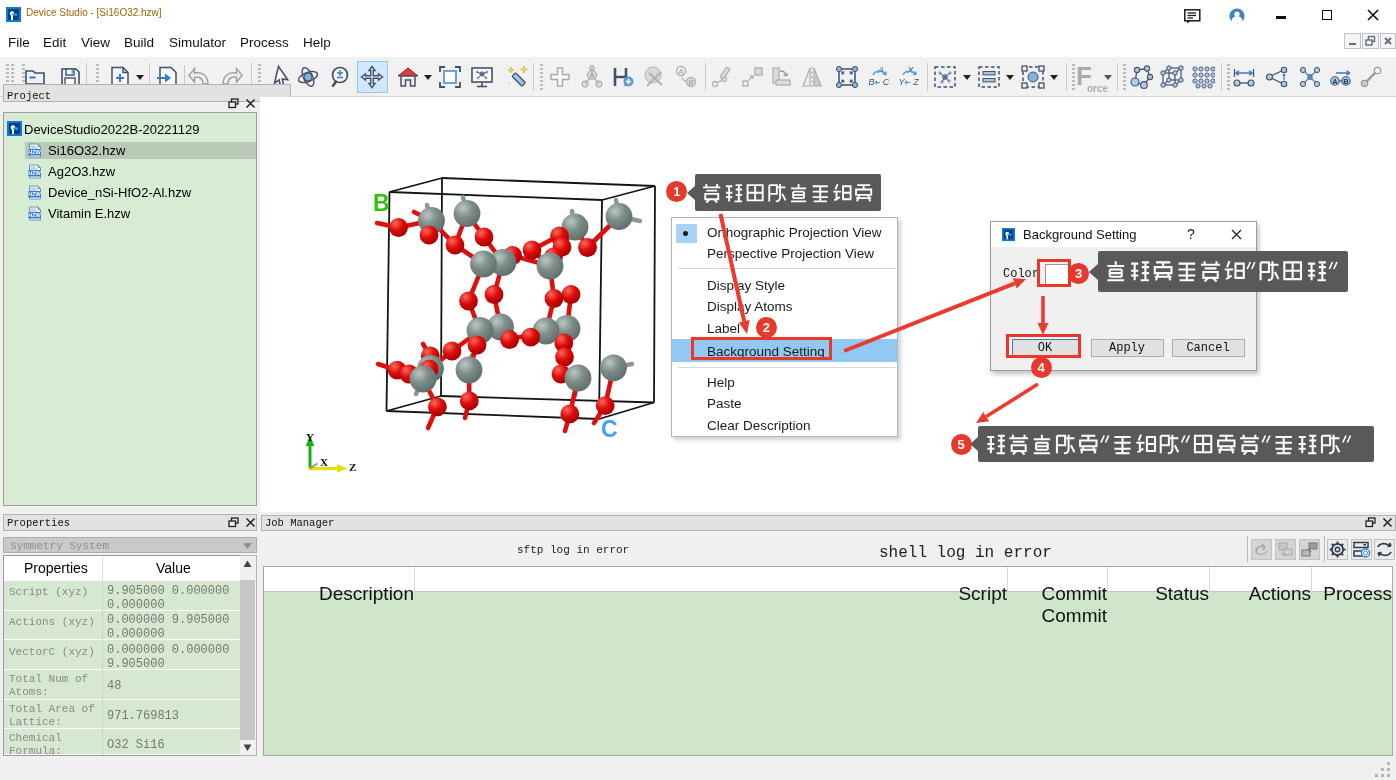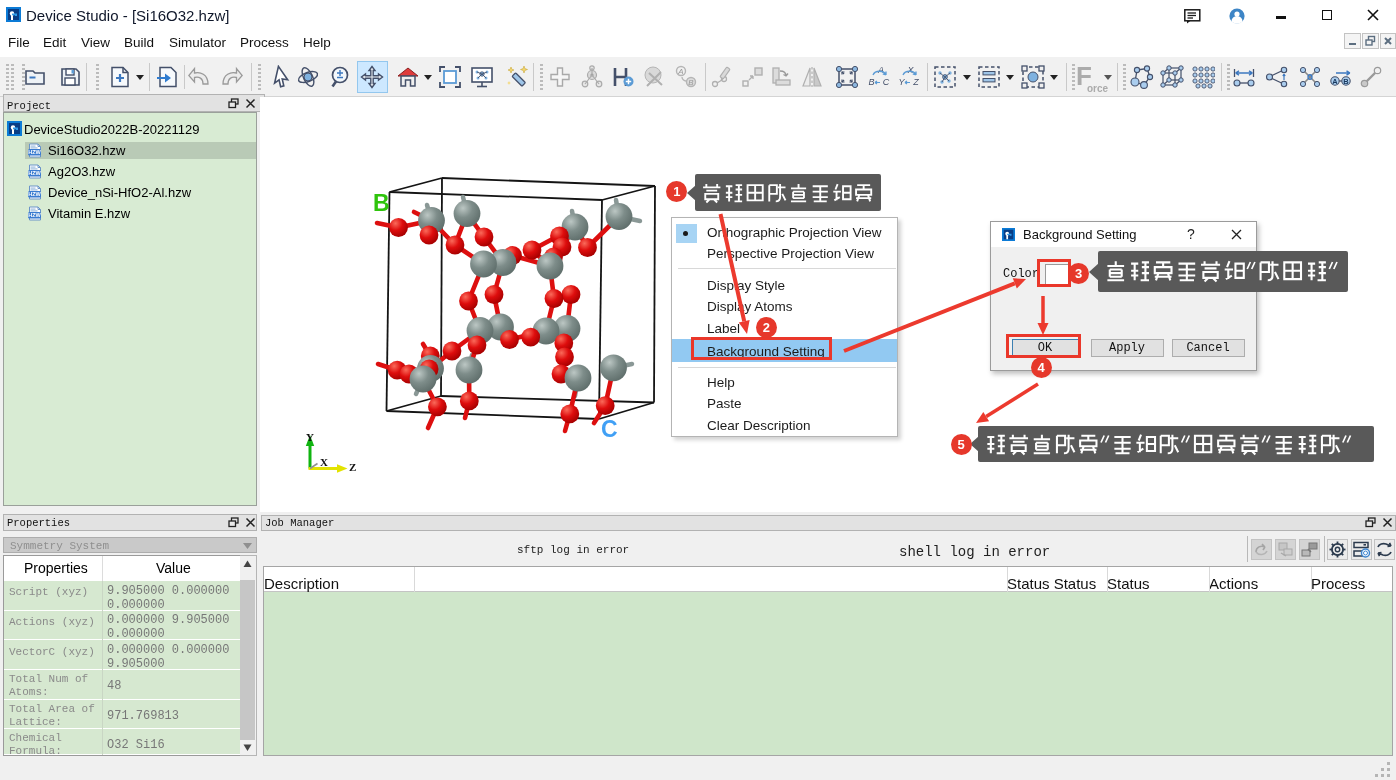--- a/index.html
+++ b/index.html
@@ -1,20 +1,20 @@
 <!DOCTYPE html>
 <html><head><meta charset="utf-8"><style>
 *{box-sizing:border-box;margin:0;padding:0}
 html,body{width:1396px;height:780px;overflow:hidden}
 body{position:relative;font-family:"Liberation Sans",sans-serif;background:#f0f0f0;font-size:13px}
 .abs{position:absolute}
 .mono{font-family:"Liberation Mono",monospace}
 
 #titlebar{left:0;top:0;width:1396px;height:30px;background:#fff}
-#ttext{left:26px;top:7px;font-size:15px;color:#0f172a}
+#ttext{left:26px;top:7px;font-size:10px;color:#a16207}
 
 #menubar{left:0;top:30px;width:1396px;height:27px;background:#fff}
 .mitem{position:absolute;top:34.5px;font-size:13.5px;color:#111}
 .mdibtn{position:absolute;top:33px;width:17px;height:16px;background:#f4f4f4;border:1px solid #c3c3c3}
 
 #toolbar{left:0;top:57px;width:1396px;height:40px;background:#f1f1f1;border-bottom:1px solid #d4d4d4}
 .tsep{position:absolute;top:63px;width:1px;height:28px;background:#c9c9c9}
 .thandle{position:absolute;top:64px;width:3px;height:26px;background-image:repeating-linear-gradient(to bottom,#bbb 0,#bbb 2px,transparent 2px,transparent 4px)}
 .tbi{position:absolute;top:65px;width:24px;height:24px}
 .tarrow{position:absolute;width:0;height:0;border-left:4px solid transparent;border-right:4px solid transparent;border-top:5px solid #222}
@@ -28,21 +28,21 @@
 #scombo{left:3px;top:537px;width:254px;height:16px;background:#c9c9c9;border:1px solid #adadad;color:#8f8f8f;font-family:"Liberation Mono",monospace;font-size:11px;line-height:17px;padding-left:6px}
 #ptable{left:3px;top:555px;width:238px;height:201px;background:#fff;border:1px solid #9a9a9a}
 .prow{position:absolute;left:0;width:236px;background:#d6e8d0;border-bottom:1px solid #fff}
 .plabel{position:absolute;left:5px;font-family:"Liberation Mono",monospace;font-size:11px;color:#8a8a8a;line-height:13px}
 .pval{position:absolute;left:103px;font-family:"Liberation Mono",monospace;font-size:12px;color:#777;line-height:14px}
 #pscroll{left:240px;top:555px;width:17px;height:201px;background:#f0f0f0;border:1px solid #b5b5b5;border-left:none}
 
 #jobbar{left:261px;top:531px;width:1135px;height:35px;background:#f0f0f0}
 #jtable{left:263px;top:566px;width:1130px;height:190px;background:#cfe6ca;border:1px solid #a5a5a5}
 #jheader{position:absolute;left:0;top:0;width:1128px;height:25px;background:#fff;border-bottom:1px solid #c4c4c4}
-.jcol{position:absolute;top:8px;font-size:15px;color:#111;text-align:left}
+.jcol{position:absolute;top:16px;font-size:19px;color:#111;text-align:right}
 .jdiv{position:absolute;top:0;width:1px;height:25px;background:#d9d9d9}
 .jbtn{position:absolute;width:21px;height:21px;border:1px solid #c2c2c2}
 
 #mainview{left:260px;top:97px;width:1136px;height:415px;background:#fff}
 
 #ctxmenu{left:671px;top:217px;width:227px;height:220px;background:#fff;border:1px solid #b4b4b4;box-shadow:3px 3px 4px rgba(0,0,0,0.18)}
 .ci{position:absolute;left:35px;font-size:13.5px;color:#1b1b1b;white-space:nowrap}
 
 #dlg{left:990px;top:221px;width:267px;height:150px;background:#f0f0f0;border:1px solid #9b9b9b;box-shadow:2px 3px 5px rgba(0,0,0,0.25)}
 #dlgtitle{position:absolute;left:0;top:0;width:265px;height:25px;background:#fff}
@@ -368,21 +368,21 @@
     <circle cx="17" cy="16" r="4.2" fill="#aacdee" stroke="#44506a" stroke-width="1.1"></circle>
     <text x="17" y="19" font-size="7.5" fill="#16365c" text-anchor="middle" font-weight="bold">B</text>
     <line x1="10.2" y1="16" x2="12.8" y2="16" stroke="#44506a" stroke-width="1.3"></line>
   </svg>
 <svg class="tbi" style="left:1359px" viewBox="0 0 24 24">
     <line x1="6" y1="18" x2="18" y2="6" stroke="#9a9a9a" stroke-width="2.4"></line>
     <circle cx="18.5" cy="5.5" r="3.2" fill="#f0f0f0" stroke="#9a9a9a" stroke-width="1.2"></circle>
     <circle cx="5.5" cy="18.5" r="3.2" fill="#c9c9c9" stroke="#9a9a9a" stroke-width="1.2"></circle>
   </svg>
 
-<div class="ptitle" style="left:3px;top:94px;width:262px;height:18px;line-height:22px">Project</div>
+<div class="ptitle" style="left:3px;top:84px;width:288px;height:18px;line-height:22px">Project</div>
 <svg class="abs" style="left:228px;top:98px" width="11" height="11" viewBox="0 0 11 11">
     <rect x="3.5" y="1" width="6.5" height="5" fill="none" stroke="#222" stroke-width="1.3"></rect>
     <rect x="1" y="4" width="6.5" height="5.5" fill="#e9e9e9" stroke="#222" stroke-width="1.3"></rect>
   </svg>
 <svg class="abs" style="left:245px;top:98px" width="11" height="11" viewBox="0 0 11 11">
     <path d="M1.5 1.5 L9.5 9.5 M9.5 1.5 L1.5 9.5" stroke="#222" stroke-width="1.5"></path>
   </svg>
 <div class="abs" id="ptree"></div>
 <div class="abs" id="psel"></div>
 <svg class="abs" style="left:7px;top:121px" width="15" height="15" viewBox="0 0 15 15">
@@ -481,21 +481,21 @@
 <div class="ptitle" style="left:261px;top:515px;width:1135px;height:16px;line-height:14px">Job Manager</div>
 <svg class="abs" style="left:1365px;top:517px" width="11" height="11" viewBox="0 0 11 11">
     <rect x="3.5" y="1" width="6.5" height="5" fill="none" stroke="#222" stroke-width="1.3"></rect>
     <rect x="1" y="4" width="6.5" height="5.5" fill="#e9e9e9" stroke="#222" stroke-width="1.3"></rect>
   </svg>
 <svg class="abs" style="left:1382px;top:517px" width="11" height="11" viewBox="0 0 11 11">
     <path d="M1.5 1.5 L9.5 9.5 M9.5 1.5 L1.5 9.5" stroke="#222" stroke-width="1.5"></path>
   </svg>
 <div class="abs" id="jobbar"></div>
 <div class="abs mono" style="left:517px;top:544px;font-size:11px;color:#222">sftp log in error</div>
-<div class="abs mono" style="left:899px;top:544px;font-size:14px;color:#222">shell log in error</div>
+<div class="abs mono" style="left:879px;top:544px;font-size:16px;color:#222">shell log in error</div>
 <div class="abs" style="left:1247px;top:536px;width:1px;height:26px;background:#b8b8b8"></div>
 <div class="jbtn" style="left:1251px;top:539px;background:#d4d4d4"><svg width="19" height="19" viewBox="0 0 19 19">
       <path d="M4 12 C4 7 9 5 13 7 M13 7 L10 4 M13 7 L11 10" fill="none" stroke="#a5a5a5" stroke-width="1.6"></path>
       <path d="M4 12 C7 16 13 15 15 11" fill="none" stroke="#b5b5b5" stroke-width="1.6"></path>
     </svg></div>
 <div class="jbtn" style="left:1275px;top:539px;background:#d4d4d4"><svg width="19" height="19" viewBox="0 0 19 19">
       <rect x="3" y="3" width="8" height="7" fill="#c6c6c6" stroke="#a8a8a8"></rect>
       <rect x="8" y="9" width="8" height="6" fill="#cecece" stroke="#a8a8a8"></rect>
       <path d="M5 13 L10 16" stroke="#a8a8a8" stroke-width="1.4"></path>
     </svg></div>
@@ -526,21 +526,22 @@
       <circle cx="13.5" cy="13" r="4" fill="#fff" stroke="#3f86d0" stroke-width="1.5"></circle>
       <path d="M11.5 13 A2 2 0 0 1 15.5 13 M15.5 13 A2 2 0 0 1 11.5 13" fill="none" stroke="#3f86d0" stroke-width="1"></path>
     </svg></div>
 <div class="jbtn" style="left:1374px;top:539px;background:#ebebeb"><svg width="19" height="19" viewBox="0 0 19 19">
       <path d="M3 7 C4 4 8 3 11 4 L16 6 M16 6 L12.5 6.5 M16 6 L14.5 2.8" fill="none" stroke="#2c3b4e" stroke-width="1.7"></path>
       <path d="M16 12 C15 15 11 16 8 15 L3 13 M3 13 L6.5 12.5 M3 13 L4.5 16.2" fill="none" stroke="#2c3b4e" stroke-width="1.7"></path>
     </svg></div>
 <div class="abs" id="jtable">
  <div id="jheader"></div>
  <div class="jcol" style="left:0px;width:150px">Description</div>
- <div class="jcol" style="left:743px;width:100px">Status Status</div>
+ <div class="jcol" style="left:150px;width:593px">Script</div>
+ <div class="jcol" style="left:743px;width:100px">Commit Commit</div>
  <div class="jcol" style="left:843px;width:102px">Status</div>
  <div class="jcol" style="left:945px;width:102px">Actions</div>
  <div class="jcol" style="left:1047px;width:81px">Process</div>
  <div class="jdiv" style="left:150px"></div>
  <div class="jdiv" style="left:743px"></div>
  <div class="jdiv" style="left:843px"></div>
  <div class="jdiv" style="left:945px"></div>
  <div class="jdiv" style="left:1047px"></div>
 </div>
 

